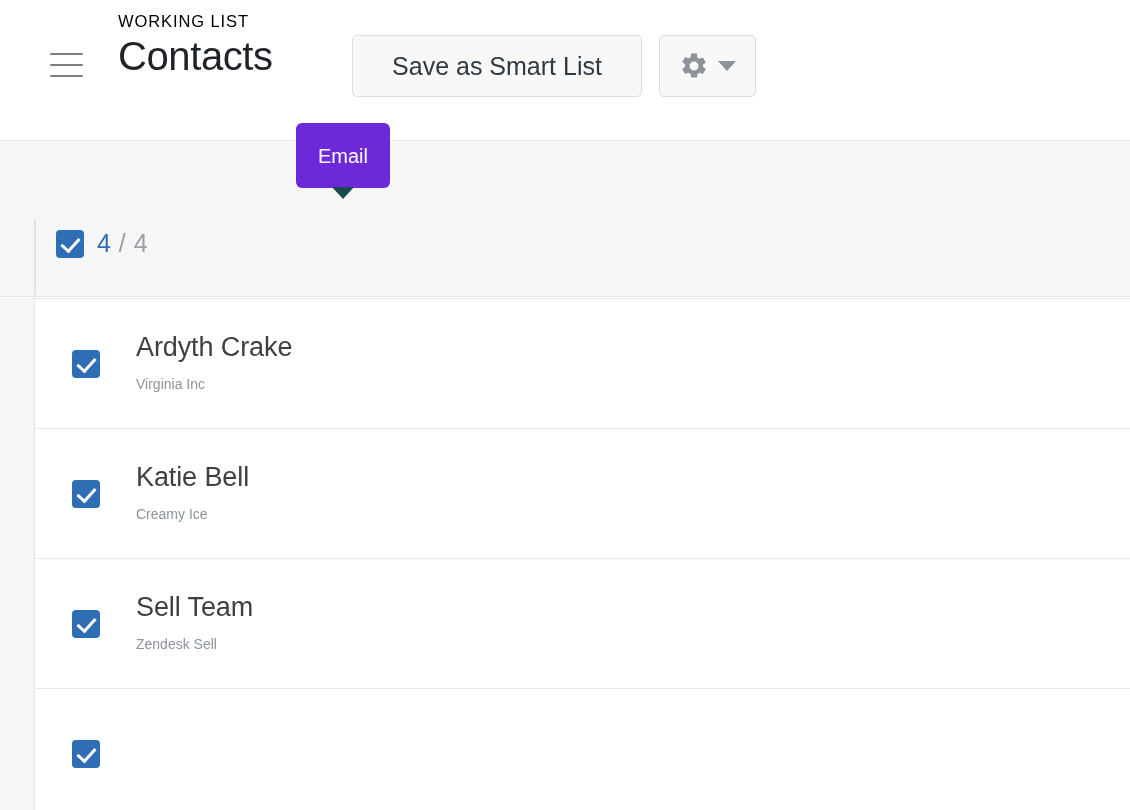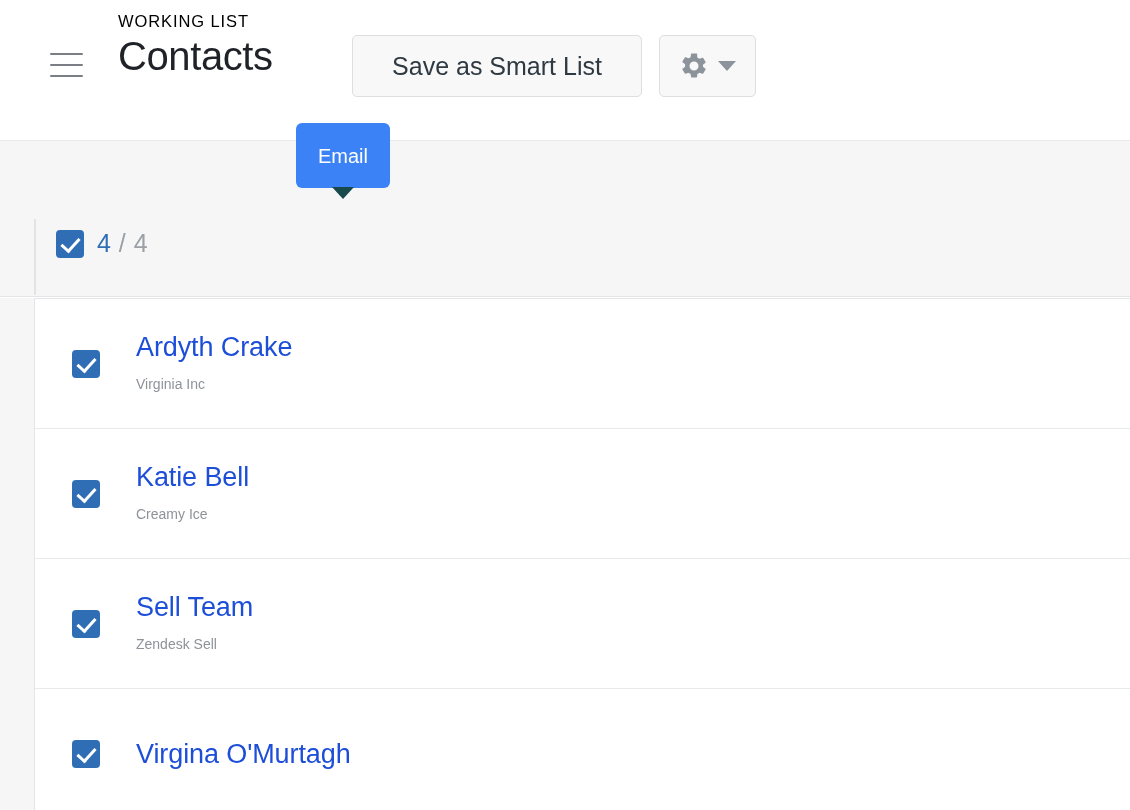--- a/index.html
+++ b/index.html
@@ -114,21 +114,21 @@
     border-top: 10px solid #8d939a;
   }
 
   
   .tooltip {
     position: absolute;
     left: 296px;
     top: 123px;
     width: 94px;
     height: 65px;
-    background: #3b82f6;
+    background: #6d28d9;
     border-radius: 6px;
     display: flex;
     align-items: center;
     justify-content: center;
     z-index: 40;
   }
   .tooltip-label {
     color: #ffffff;
     font-size: 20px;
     line-height: 1;
@@ -268,21 +268,21 @@
     display: flex;
     align-items: center;
     justify-content: center;
   }
 
   .row-text { flex: 1 1 auto; min-width: 0; }
 
   .row-name {
     font-size: 27px;
     line-height: 36px;
-    color: #1d4ed8;
+    color: #404040;
     font-weight: 400;
     letter-spacing: -0.1px;
     white-space: nowrap;
   }
   .row-sub {
     font-size: 14px;
     line-height: 30px;
     color: #8d939a;
     margin-top: 4px;
     white-space: nowrap;
@@ -407,19 +407,18 @@
         <div class="row-name">Sell Team</div>
         <div class="row-sub">Zendesk Sell</div>
       </div>
     </div>
 
     <div class="row">
       <div class="row-cb-cell">
         <div class="cb"></div>
       </div>
       <div class="row-text">
-        <div class="row-name">Virgina O'Murtagh</div>
       </div>
     </div>
 
   </div>
 
 </div>
 
 </body></html>

